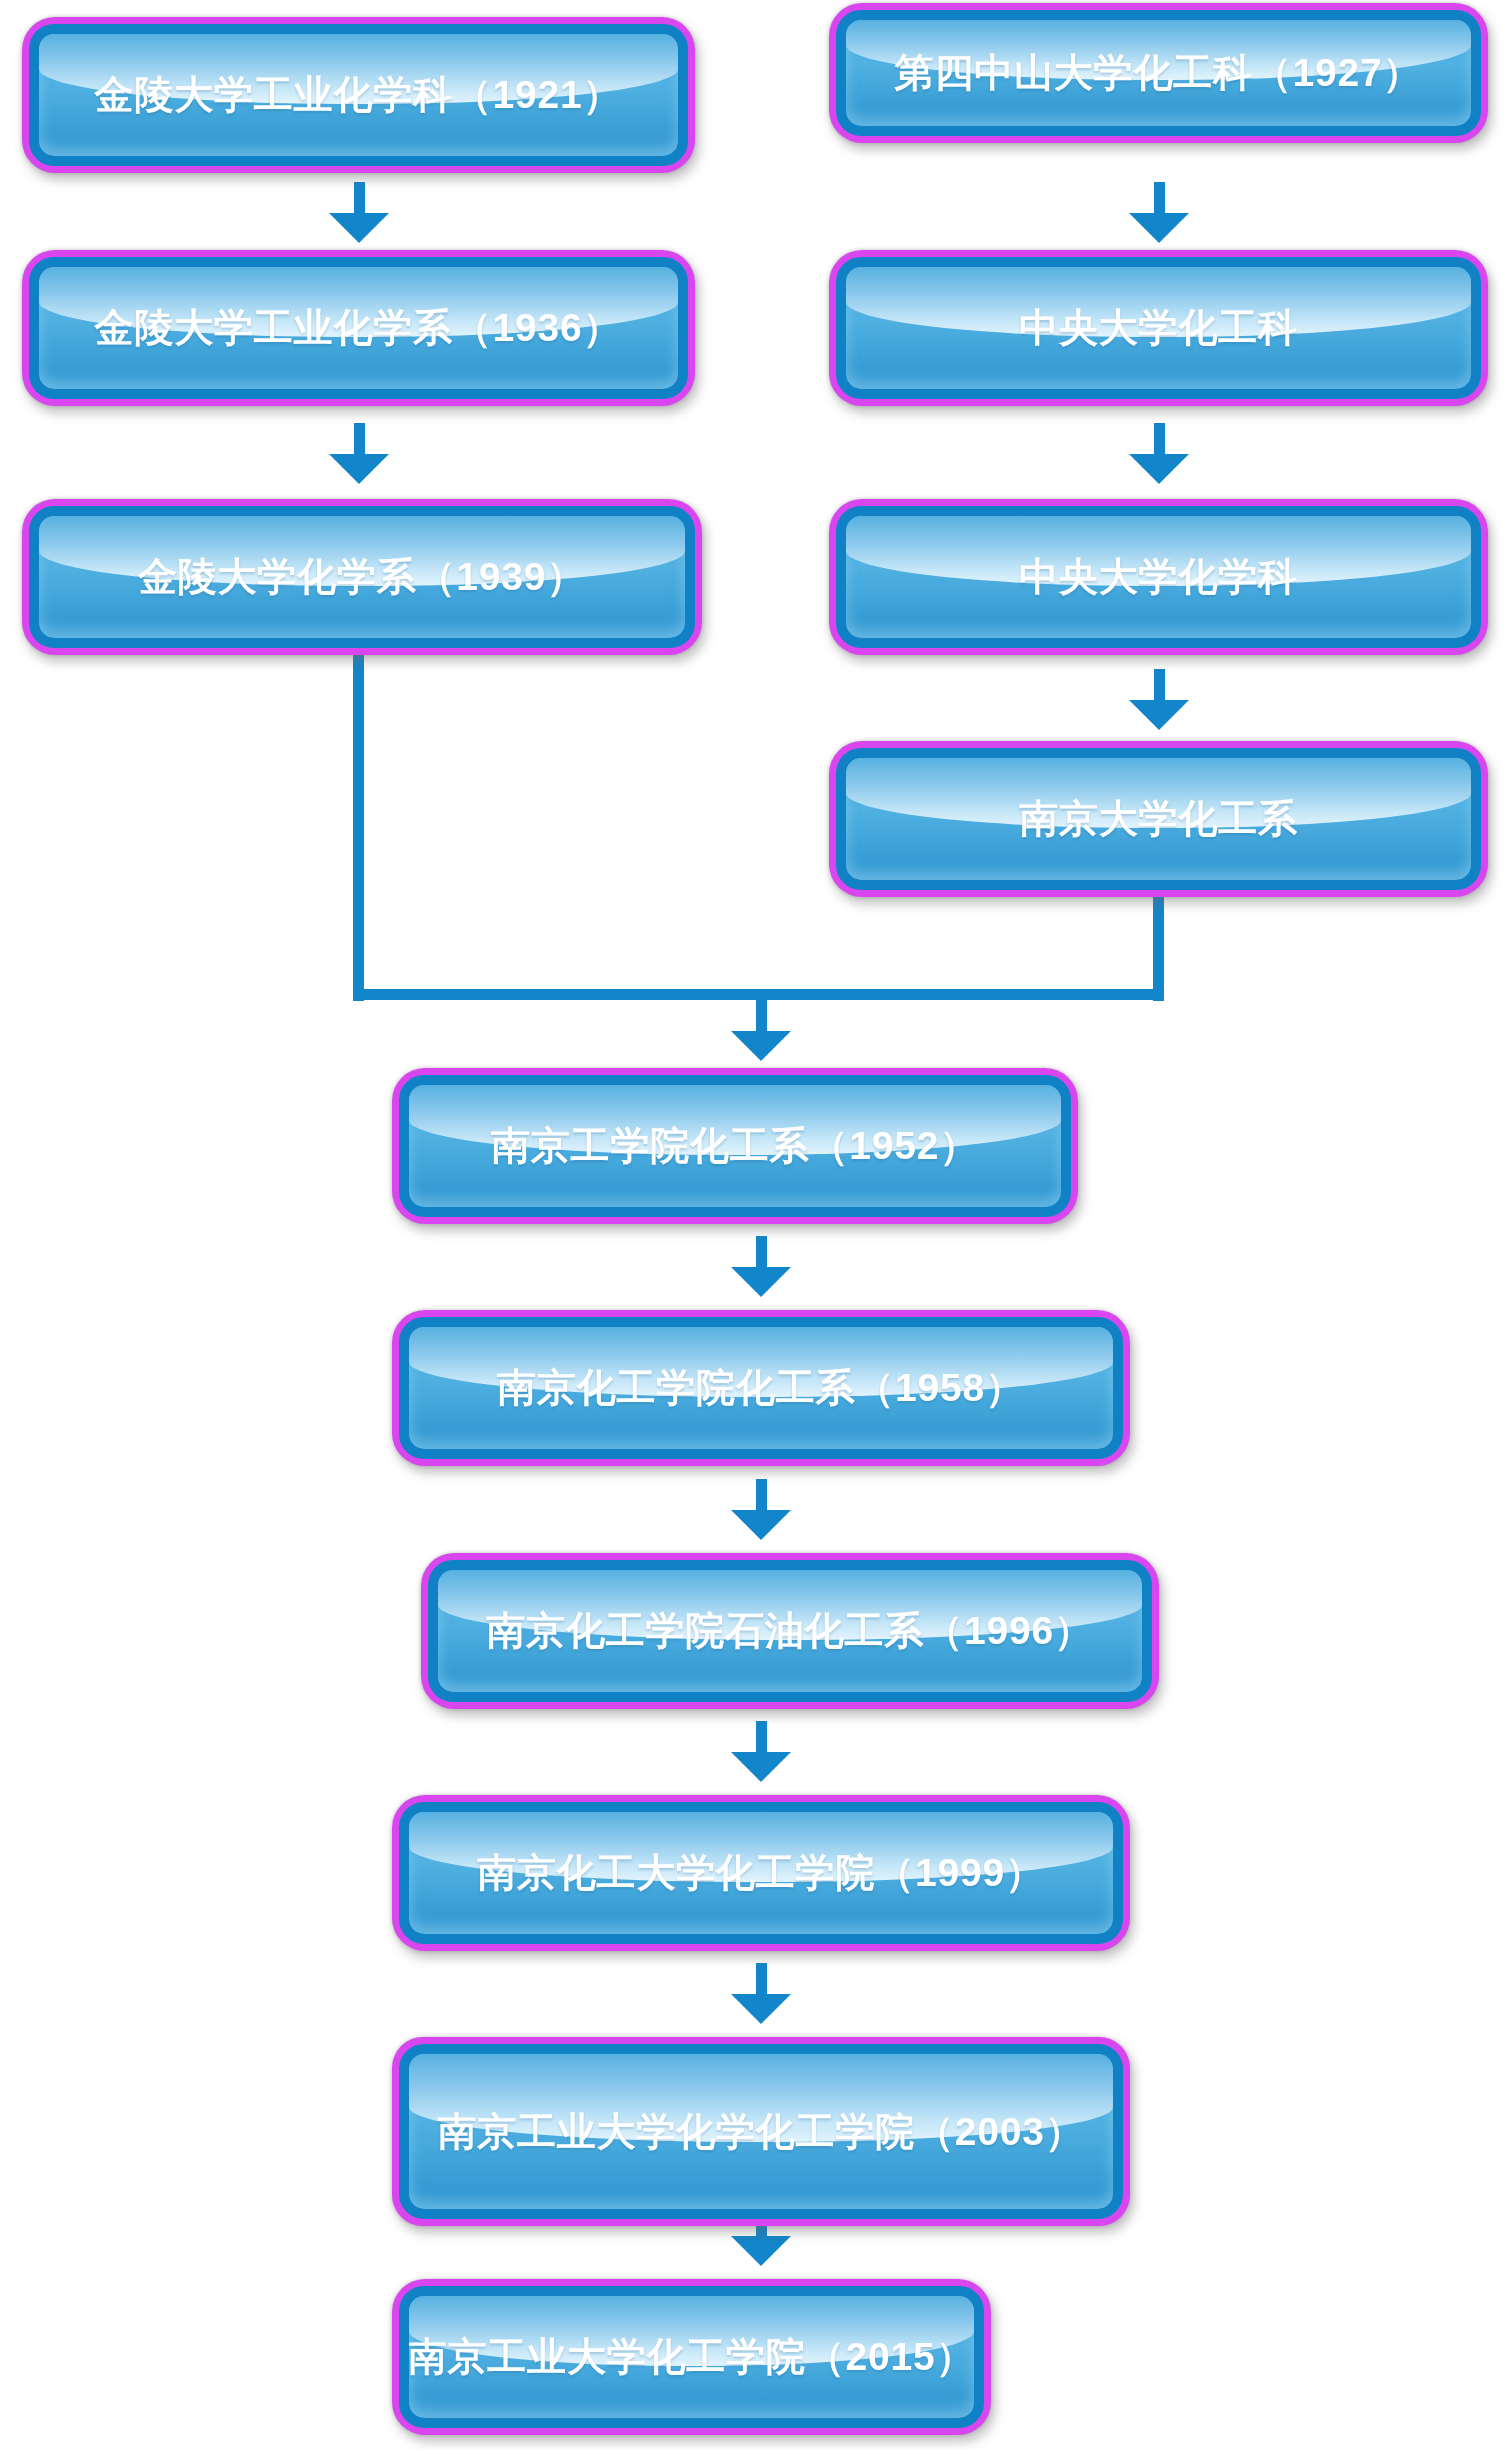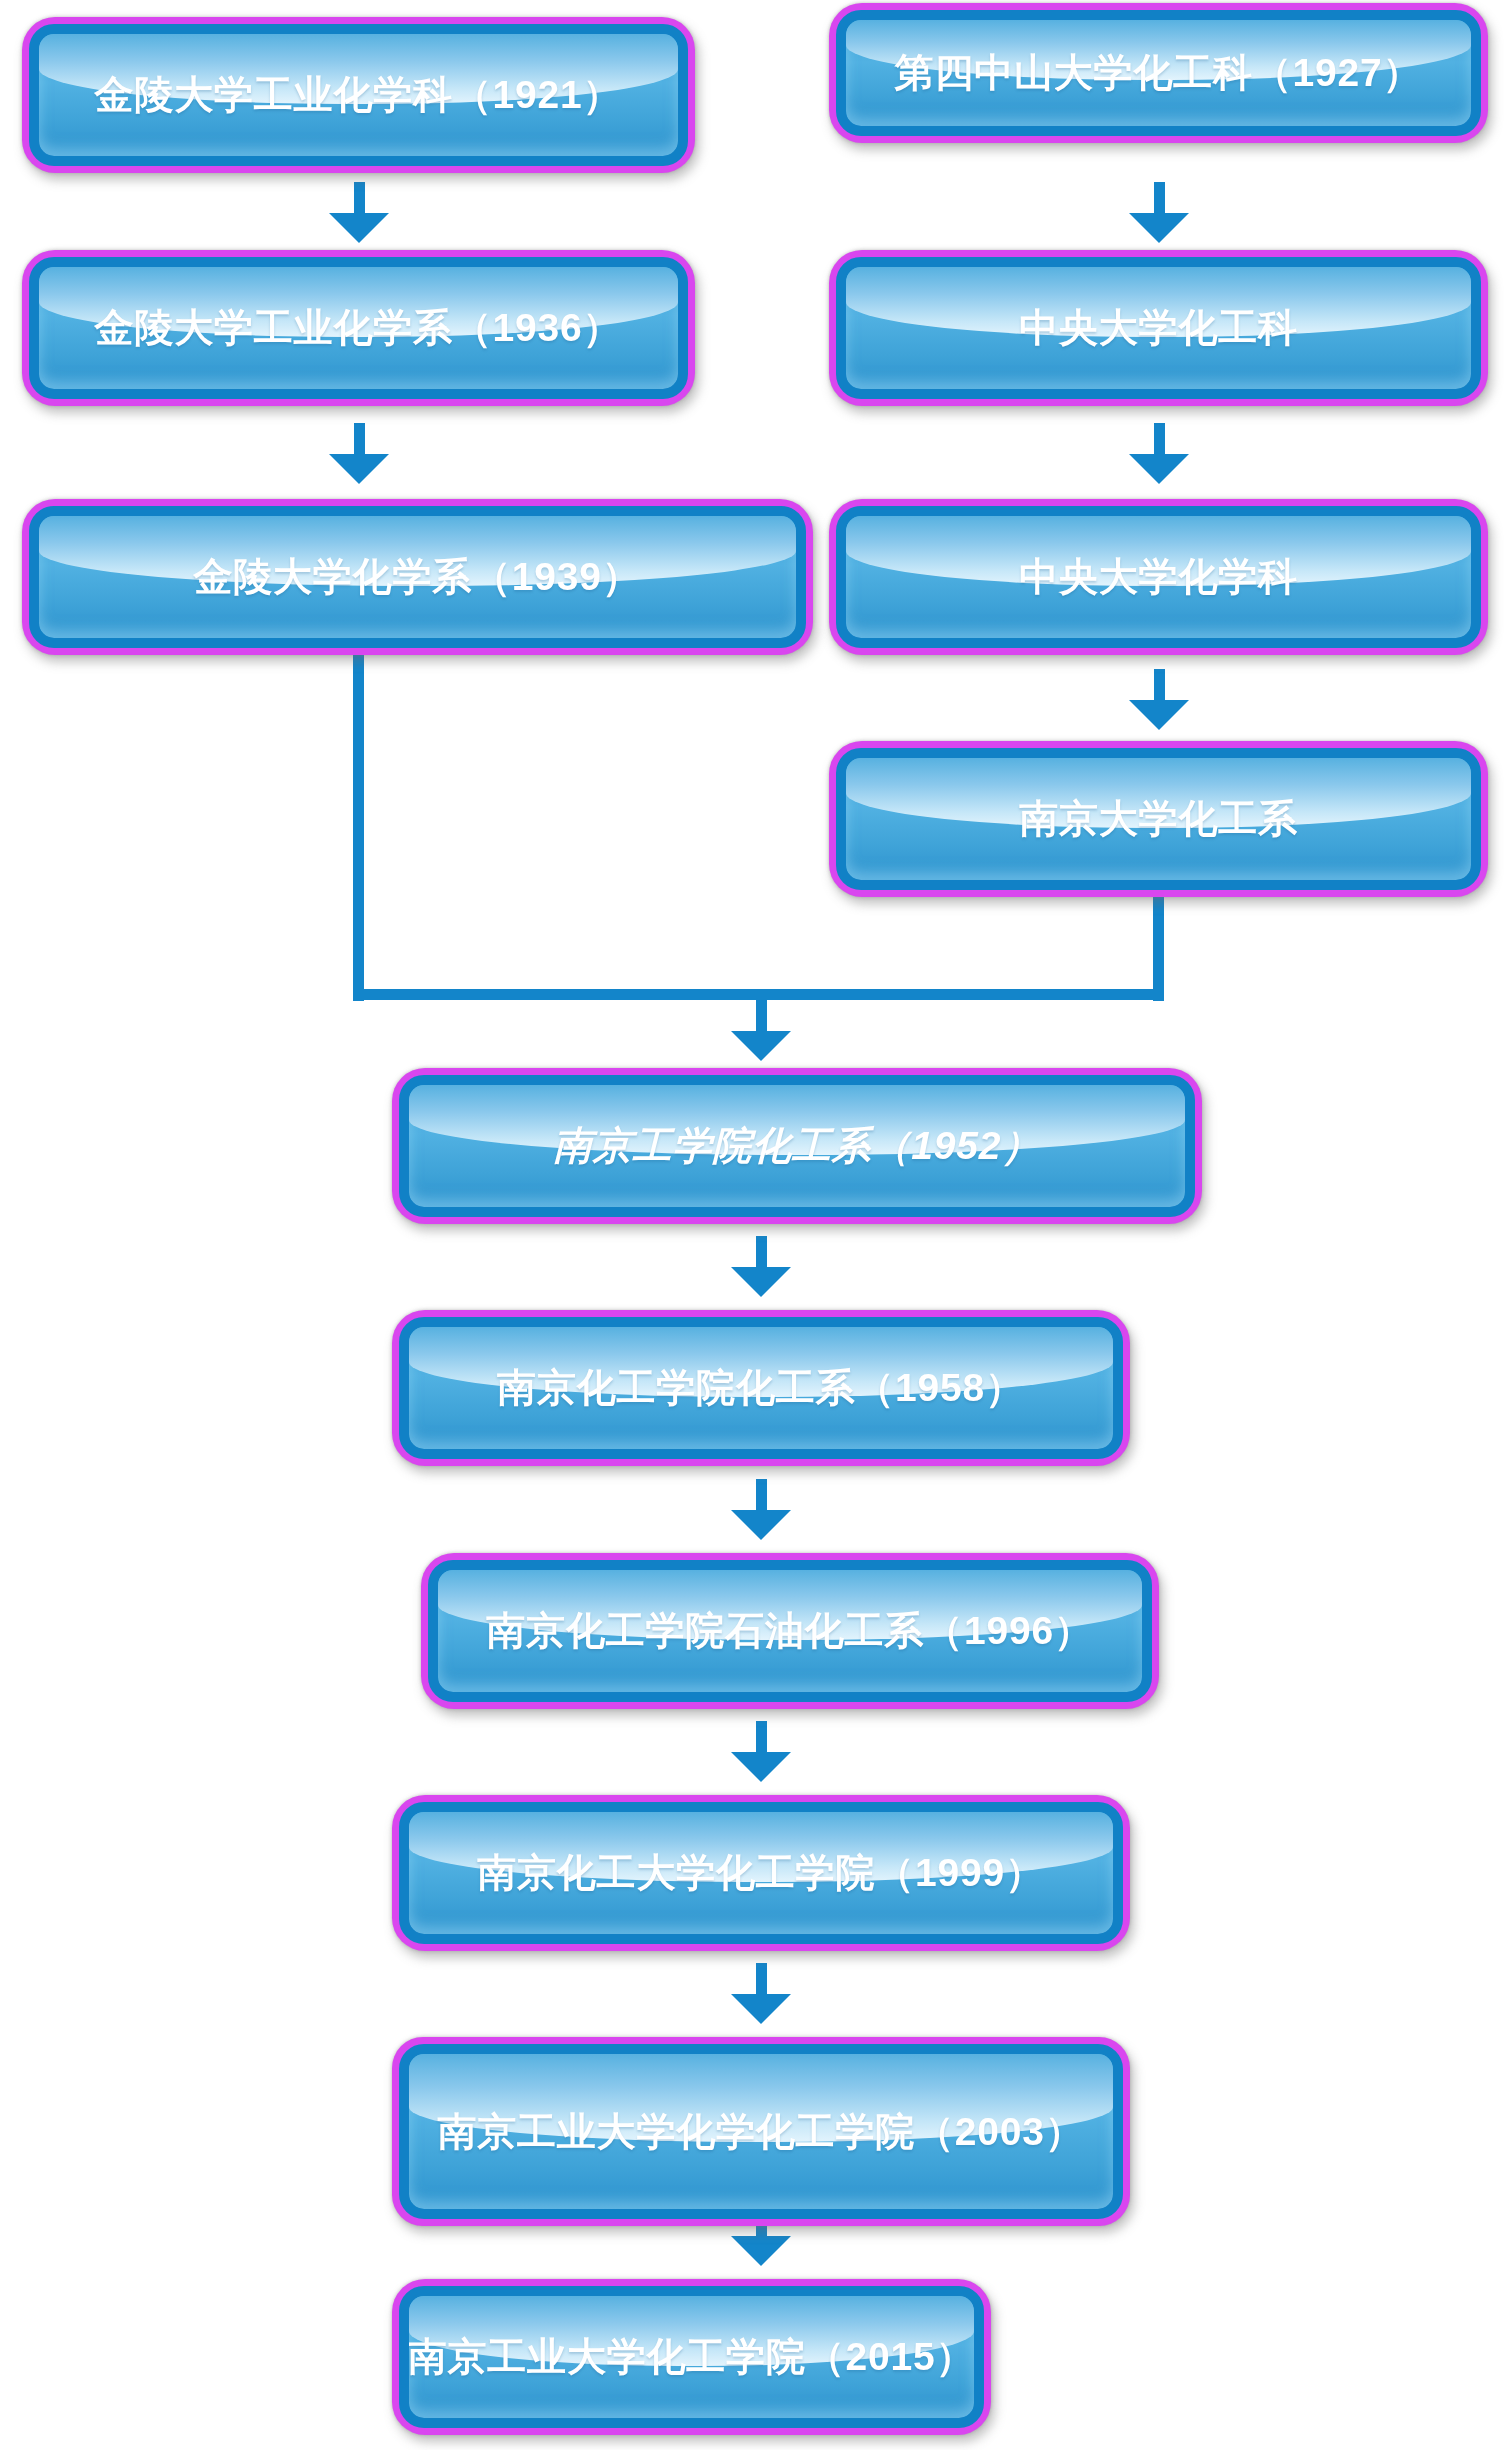--- a/index.html
+++ b/index.html
@@ -26,26 +26,26 @@
     border-radius:14px 14px 48% 48% / 14px 14px 35px 35px;
   }
   .node-label{
     position:relative;z-index:1;color:#ffffff;font-weight:bold;font-size:39px;
     letter-spacing:0.8px;white-space:nowrap;
     text-shadow:0 1.6px 2.4px rgba(25,85,135,.22);
   }
   
   .pos-l1{left:22px;top:17.3px;width:673px;height:156px;}
   .pos-l2{left:22px;top:250px;width:673px;height:156px;text-align:center;}
-  .pos-l3{left:22px;top:499px;width:791px;height:156px;}
+  .pos-l3{left:22px;top:499px;width:680px;height:156px;}
   .pos-r1{left:829px;top:3px;width:659px;height:140px;}
   .pos-r2{left:829px;top:250px;width:659px;height:156px;}
   .pos-r3{left:829px;top:499px;width:659px;height:156px;}
   .pos-r4{left:829px;top:741px;width:659px;height:156px;}
-  .pos-m1{left:392px;top:1068px;width:810px;height:156px;font-style:italic;}
+  .pos-m1{left:392px;top:1068px;width:686px;height:156px;}
   .pos-m2{left:392px;top:1310px;width:738px;height:156px;}
   .pos-m3{left:392px;top:1553px;width:738px;height:156px;margin-left:29px;}
   .pos-m4{left:392px;top:1795px;width:738px;height:156px;}
   .pos-m5{left:392px;top:2037px;width:738px;height:189px;border-radius:31px;}
   .pos-m6{left:392px;top:2279px;width:599px;height:156px;}
   
   .vline,.hbar{position:absolute;background:#1385ca;}
   .line-left{left:353px;top:650px;width:11px;height:351px;}
   .line-right{left:1153px;top:892px;width:11px;height:109px;}
   .merge-bar{left:353px;top:989px;width:811px;height:11px;}

